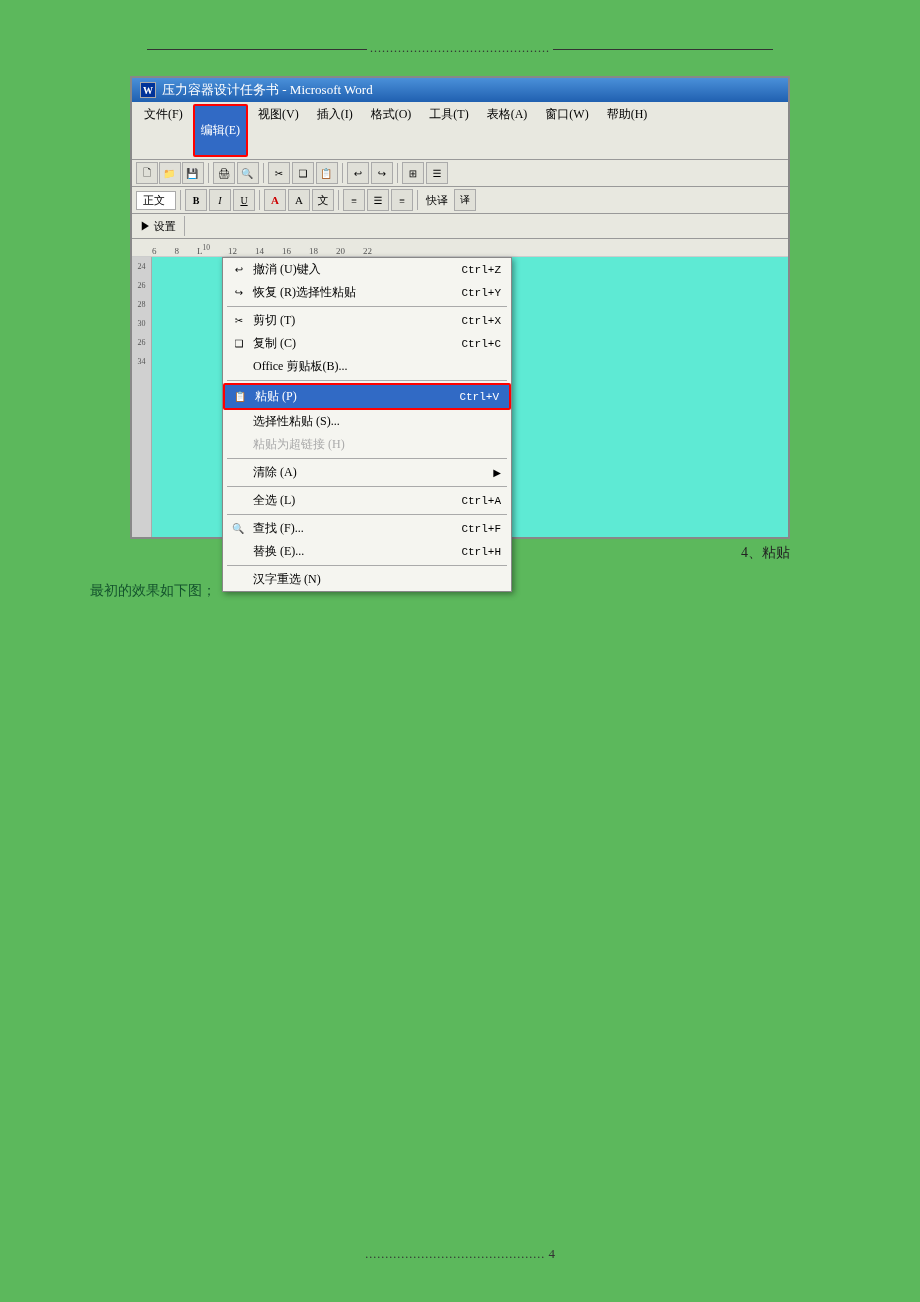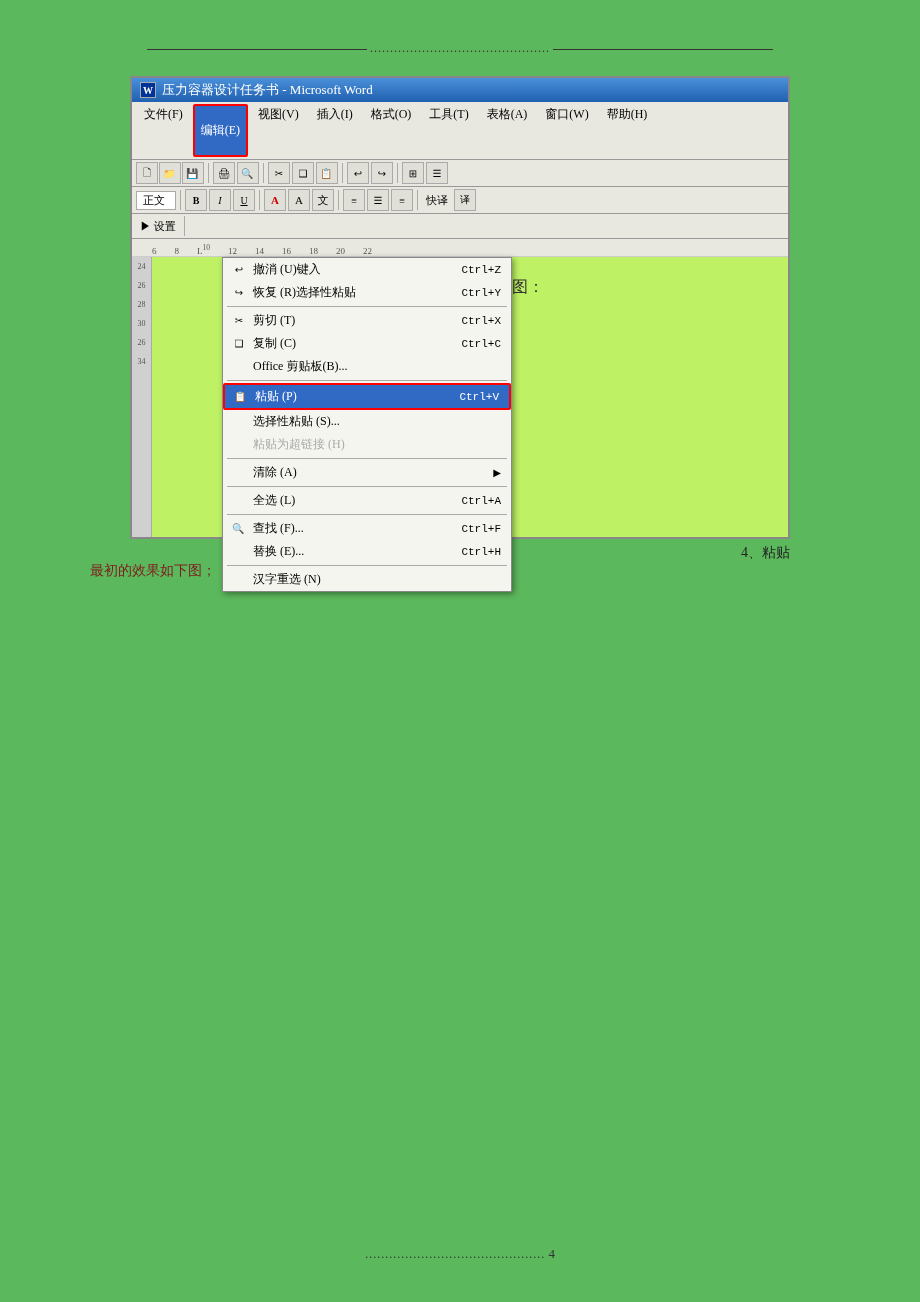--- a/index.html
+++ b/index.html
@@ -128,25 +128,24 @@
       display: flex;
       align-items: flex-end;
       padding: 0 20px;
       font-size: 9px;
       color: #555;
       gap: 18px;
     }
 
     
     .word-doc-area {
-      background: #bef264;
+      background: #5eead4;
       min-height: 280px;
       display: flex;
       position: relative;
-      text-align: center;
     }
 
     .word-left-margin {
       width: 20px;
       background: #d0d0d0;
       border-right: 1px solid #aaa;
       display: flex;
       flex-direction: column;
       align-items: center;
       font-size: 8px;
@@ -225,21 +224,22 @@
     }
 
     .dropdown-separator {
       height: 1px;
       background: #aaa;
       margin: 2px 4px;
     }
 
     
     .body-text {
-      color: #7f1d1d;
+      margin-top: 20px;
+      color: #14532d;
       font-size: 14px;
       font-family: SimSun, "宋体", serif;
       padding-left: 30px;
     }
 
     
     .bottom-line-area {
       position: absolute;
       bottom: 40px;
       left: 0;

